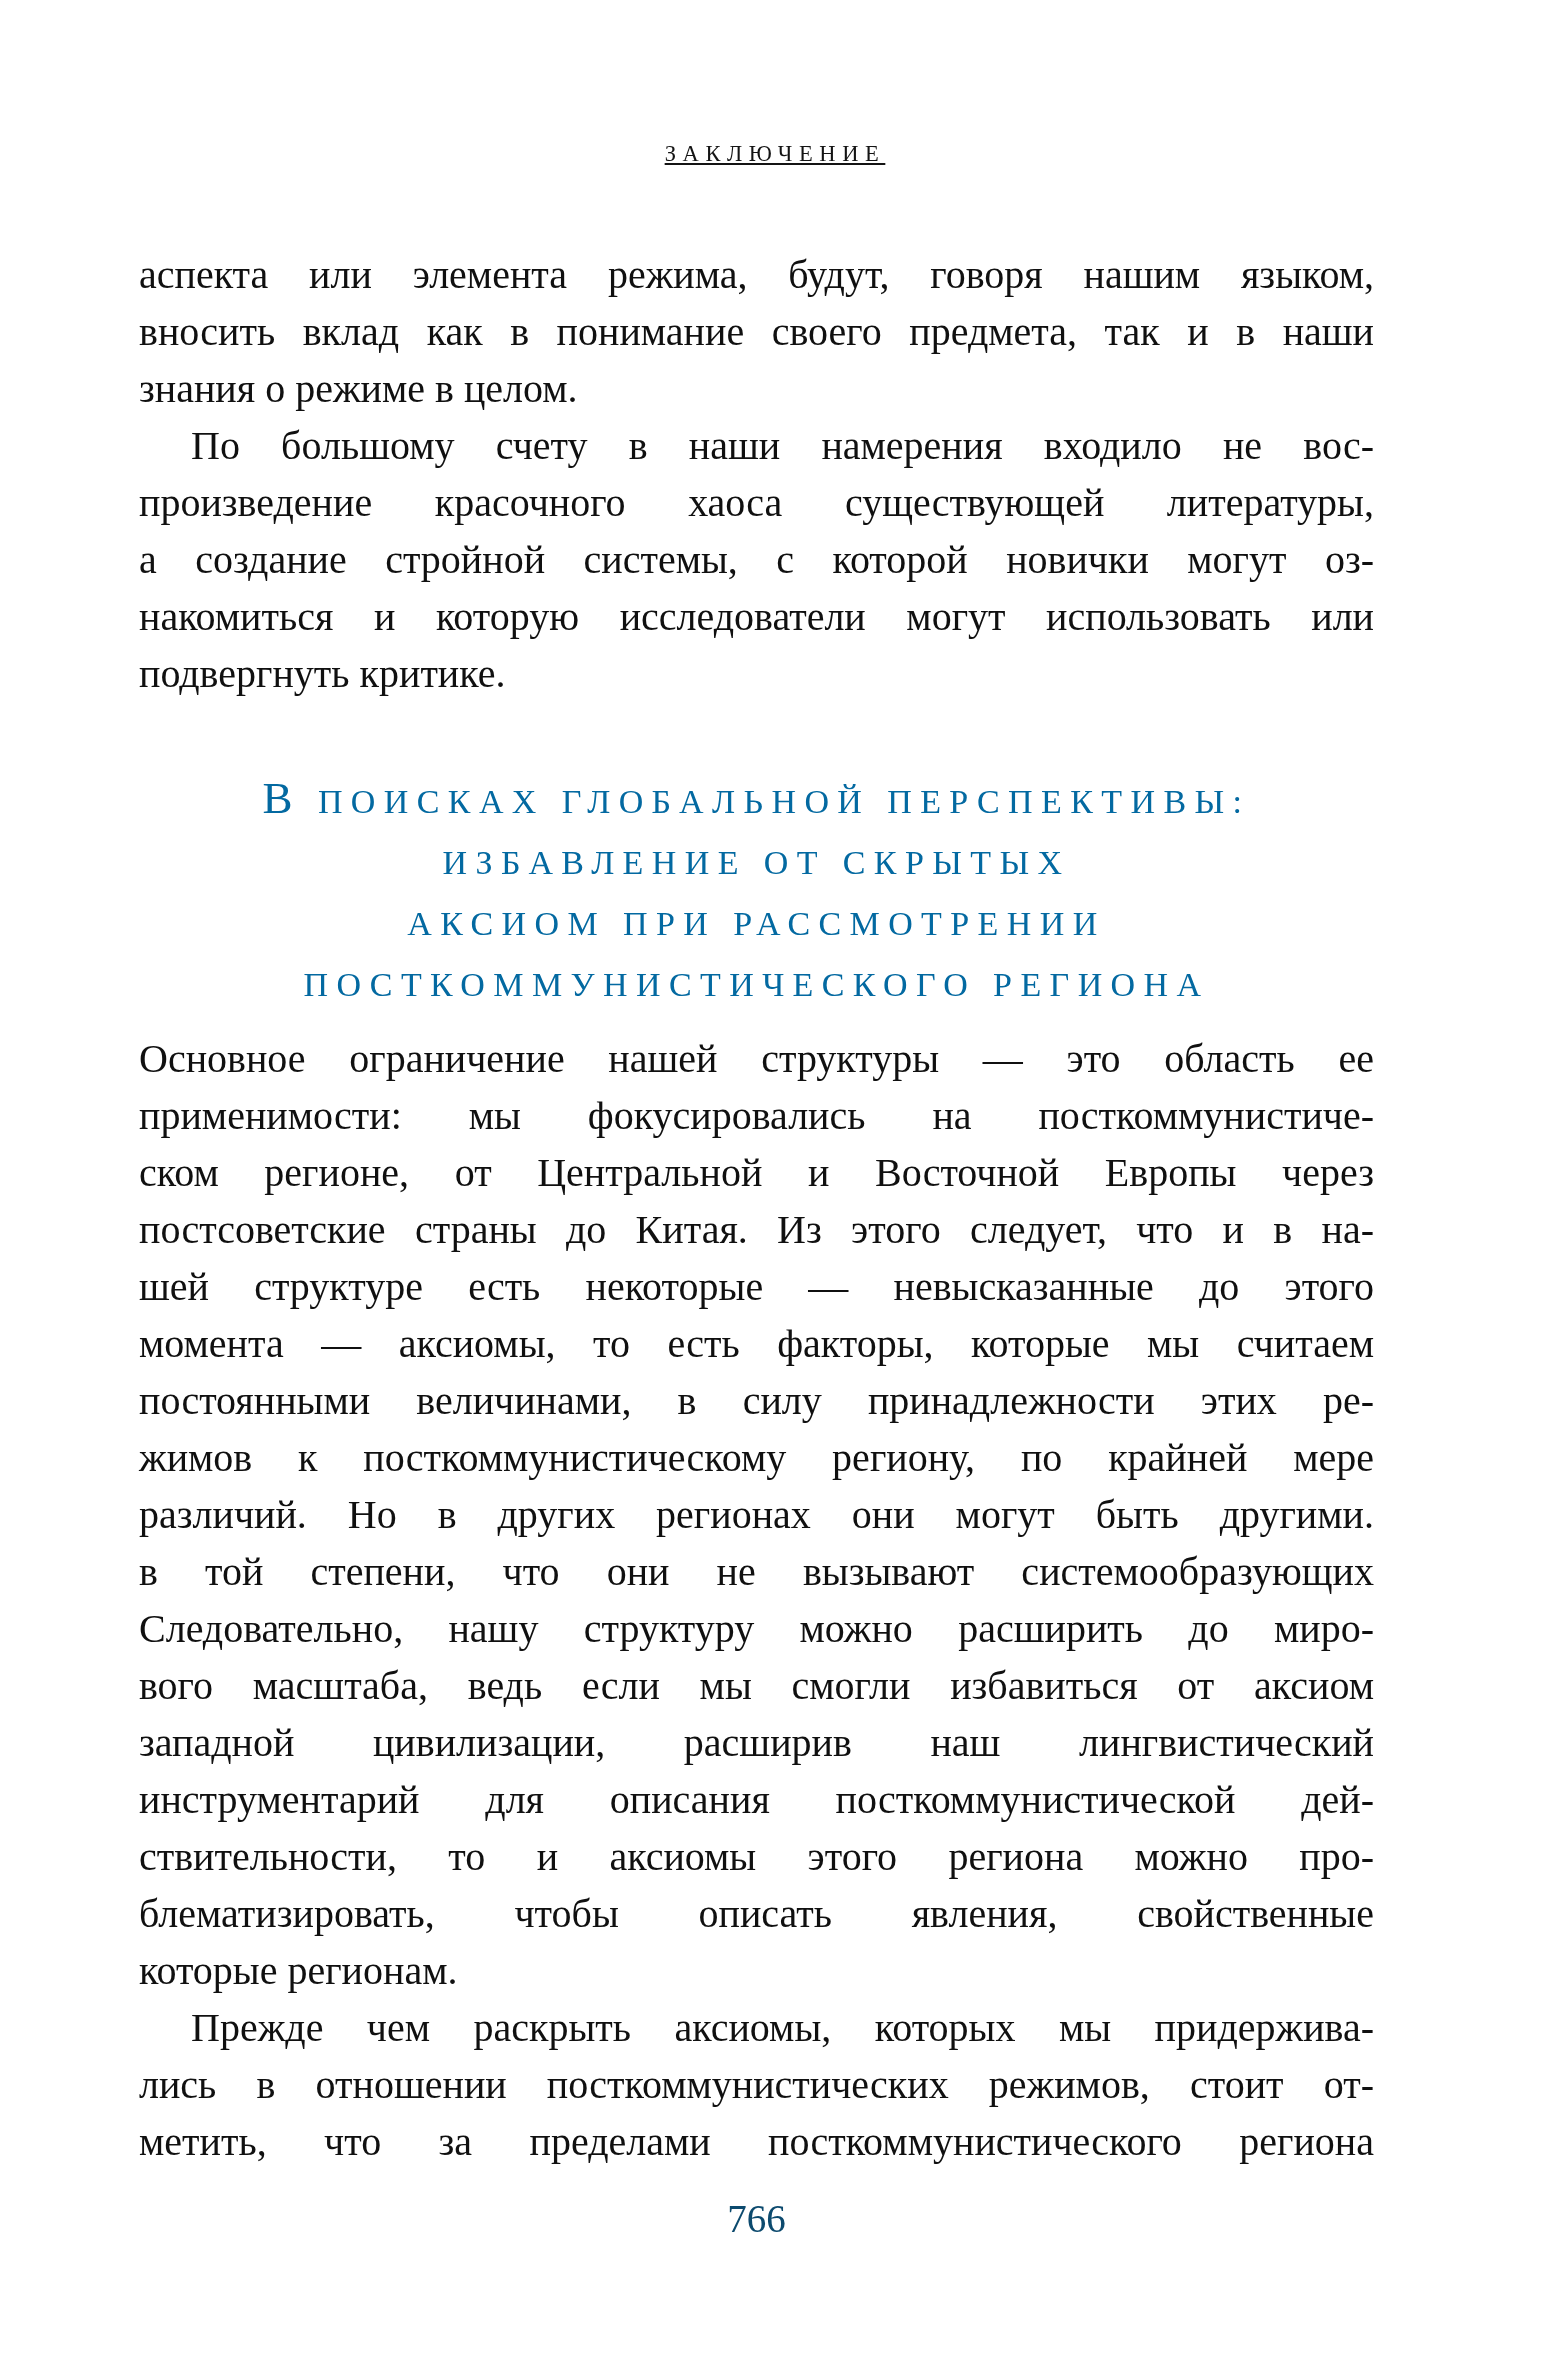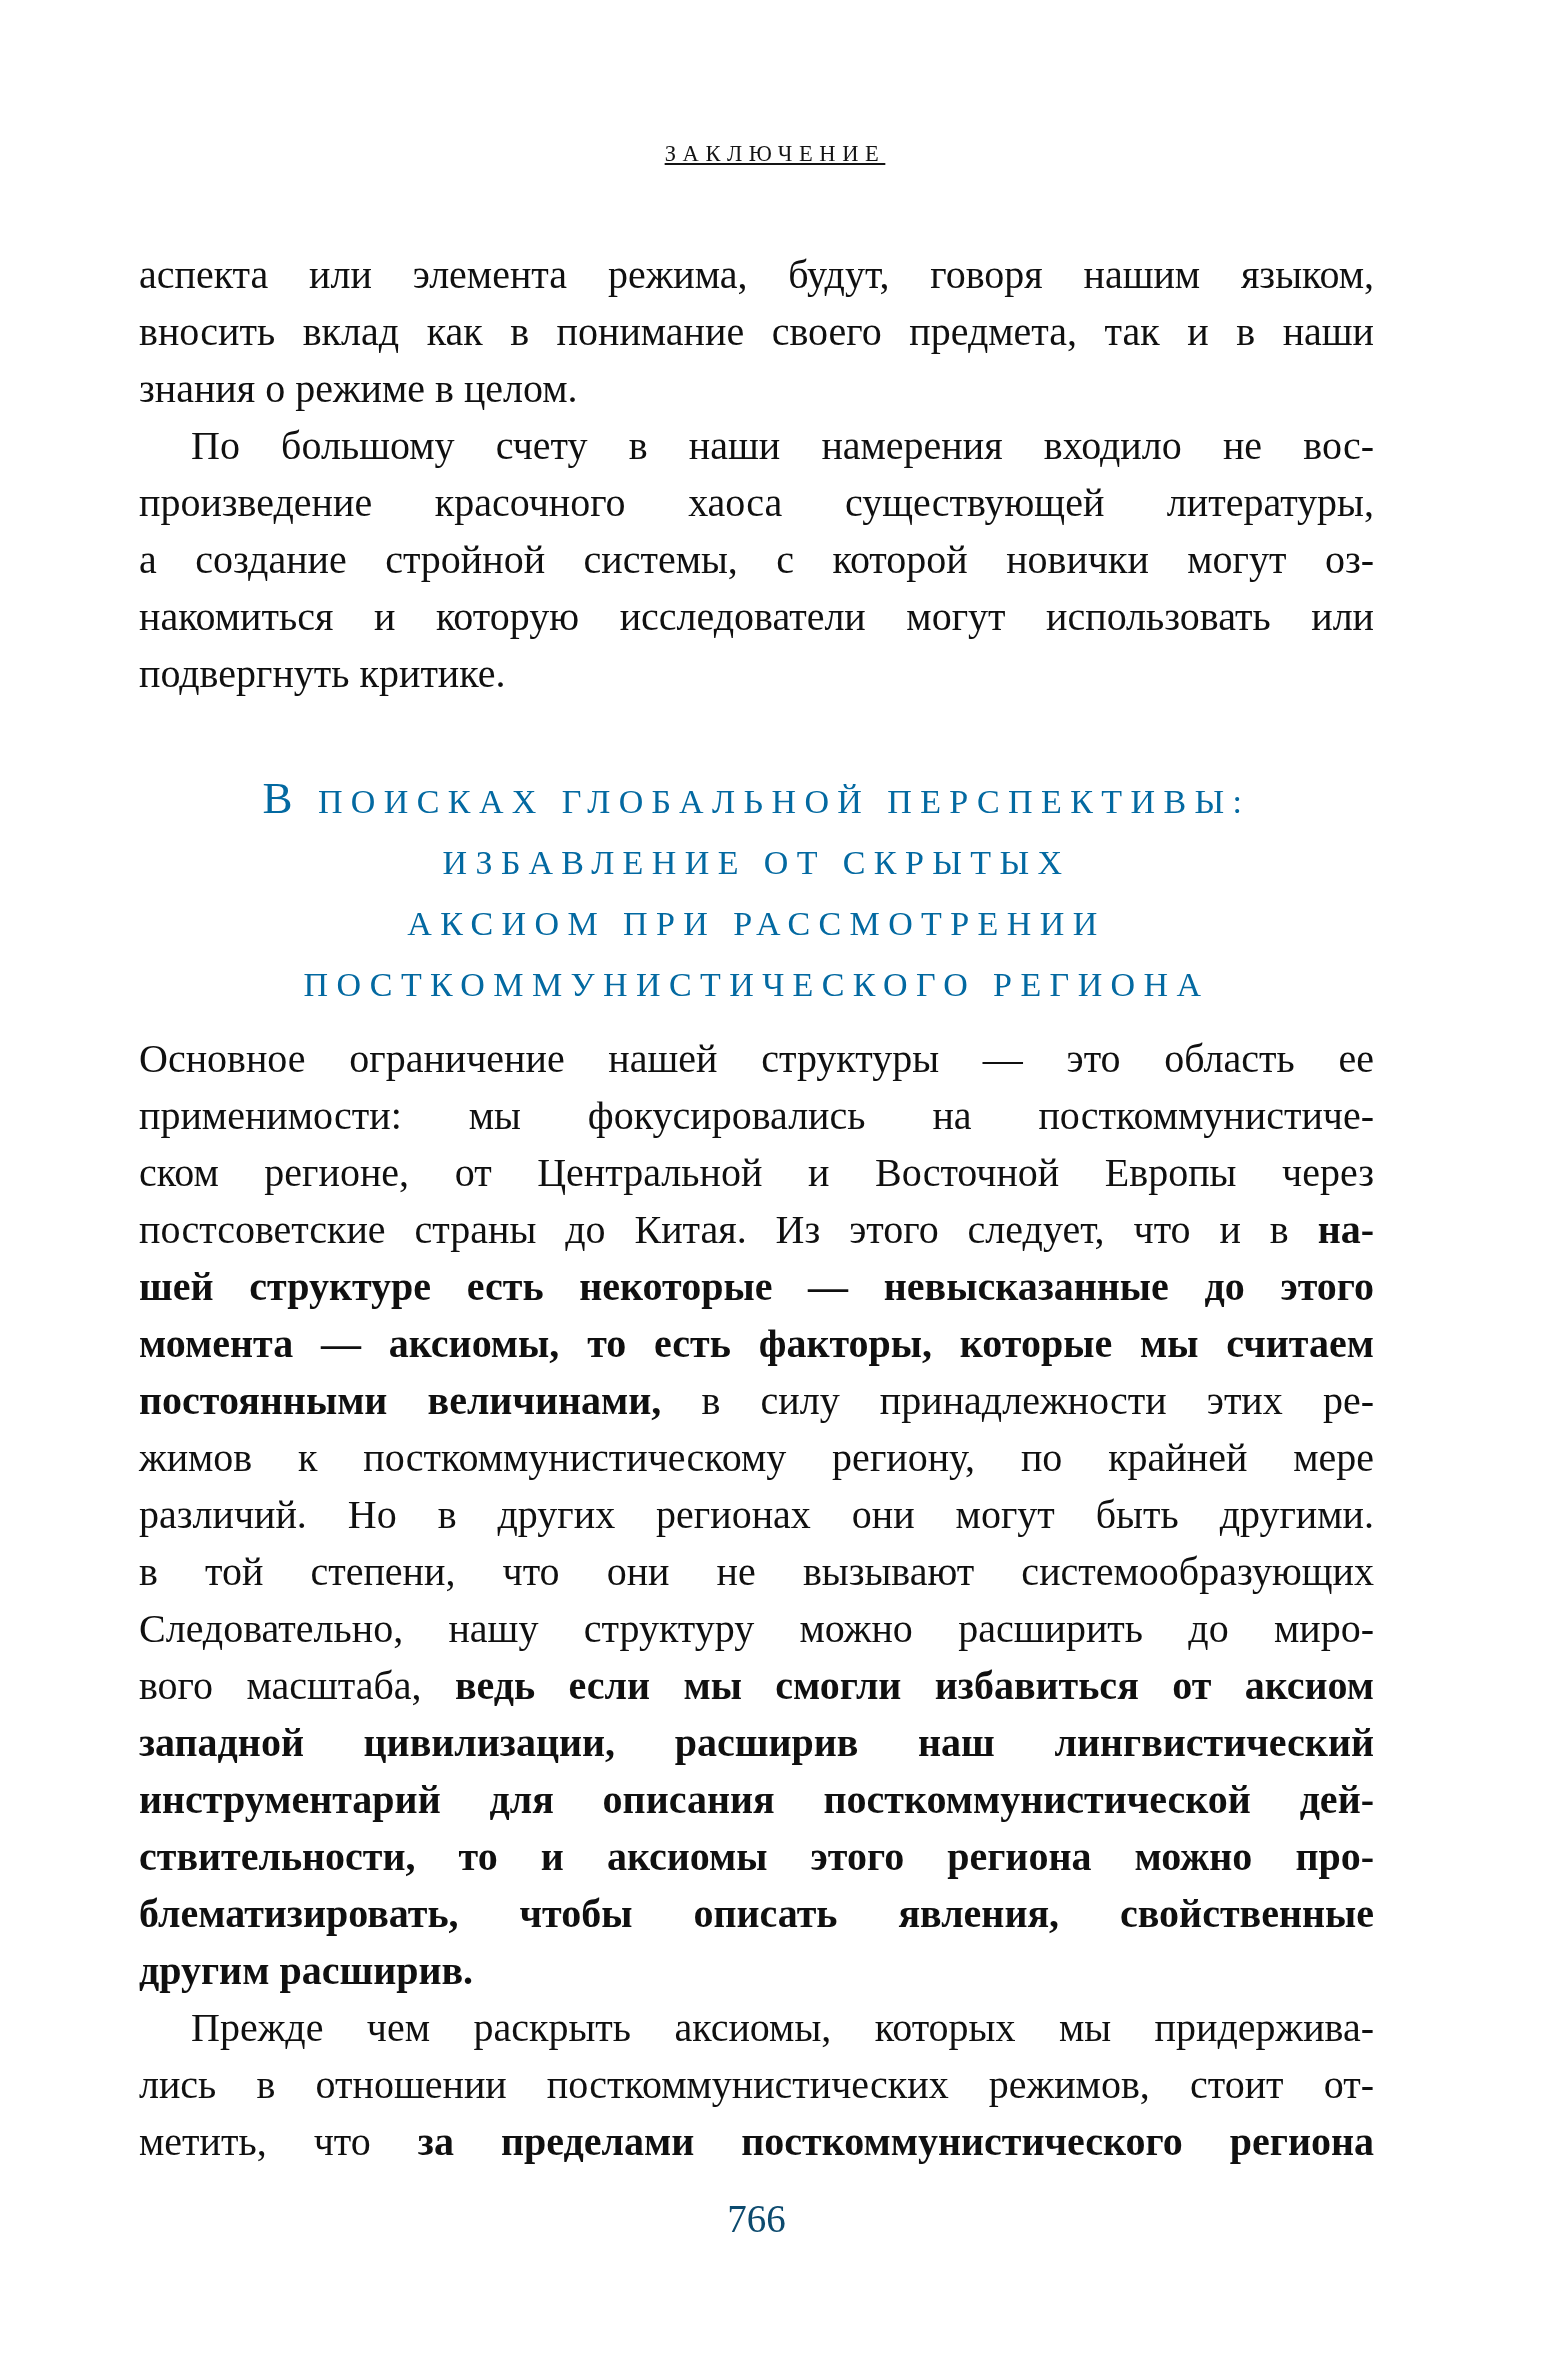--- a/index.html
+++ b/index.html
@@ -35,21 +35,21 @@
     height: 57px;
     text-align: left;
     white-space: normal;
   }
   .line.just {
     text-align: justify;
     text-align-last: justify;
   }
   .line.indent { text-indent: 52px; }
 
-  .seg-b { font-weight: 700; }
+  .seg-b { font-weight: 400; }
   .seg-n { font-weight: 400; }
 
   .section-heading {
     margin-top: 66px;
     margin-bottom: 15px;
     text-align: center;
   }
   .heading-line {
     font-size: 34px;
     line-height: 61px;
@@ -113,21 +113,21 @@
           <div class="line just"><span class="seg-b">постоянными величинами,</span><span class="seg-n"> в силу принадлежности этих ре-</span></div>
           <div class="line just"><span class="seg-n">жимов к посткоммунистическому региону, по крайней мере</span></div>
           <div class="line just"><span class="seg-n">различий. Но в других регионах они могут быть другими.</span></div>
           <div class="line just"><span class="seg-n">в той степени, что они не вызывают системообразующих</span></div>
           <div class="line just"><span class="seg-n">Следовательно, нашу структуру можно расширить до миро-</span></div>
           <div class="line just"><span class="seg-n">вого масштаба, </span><span class="seg-b">ведь если мы смогли избавиться от аксиом</span></div>
           <div class="line just"><span class="seg-b">западной цивилизации, расширив наш лингвистический</span></div>
           <div class="line just"><span class="seg-b">инструментарий для описания посткоммунистической дей-</span></div>
           <div class="line just"><span class="seg-b">ствительности, то и аксиомы этого региона можно про-</span></div>
           <div class="line just"><span class="seg-b">блематизировать, чтобы описать явления, свойственные</span></div>
-          <div class="line"><span class="seg-b">другим расширив.</span></div>
+          <div class="line"><span class="seg-b">которые регионам.</span></div>
         </div>
         <div class="paragraph">
           <div class="line just indent"><span class="seg-n">Прежде чем раскрыть аксиомы, которых мы придержива-</span></div>
           <div class="line just"><span class="seg-n">лись в отношении посткоммунистических режимов, стоит от-</span></div>
           <div class="line just"><span class="seg-n">метить, что </span><span class="seg-b">за пределами посткоммунистического региона</span></div>
         </div>
       </div>
 
   </div>
 

